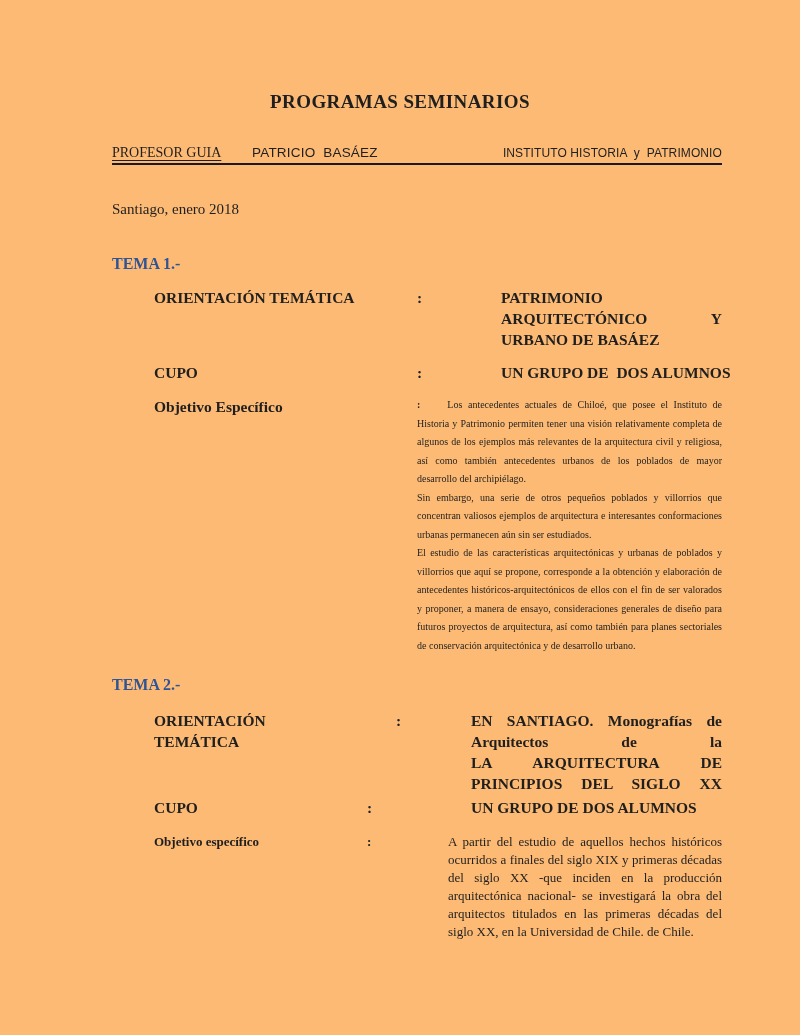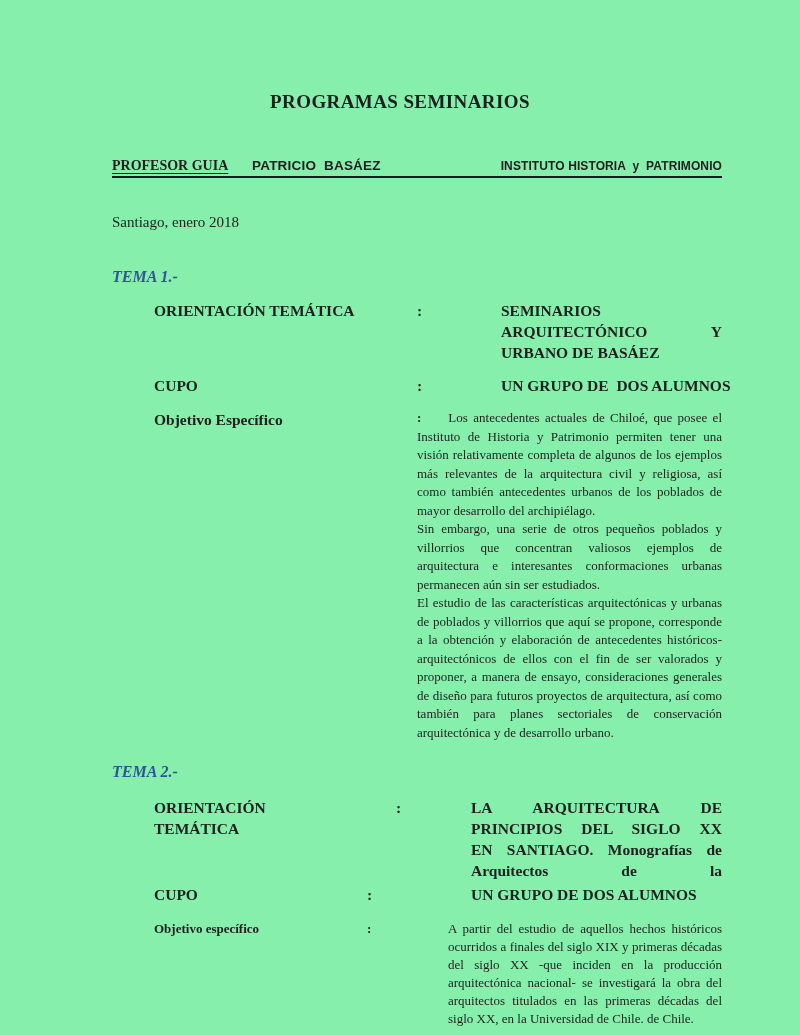--- a/index.html
+++ b/index.html
@@ -1,61 +1,61 @@
 <!DOCTYPE html>
 <html><head>
 <meta charset="utf-8">
 <style>
   html,body{margin:0;padding:0;background:#ffffff;}
   .page{
-    width:800px;height:1035px;background:#86efac;box-sizing:border-box;
+    width:800px;height:1035px;background:#fdba74;box-sizing:border-box;
     padding:0 78px 0 112px;position:relative;overflow:hidden;
     font-family:"Liberation Serif", serif;color:#1f1f1f;
   }
   .doc-title{
     margin:0 -78px 0 -112px;padding-top:91px;text-align:center;
     font-size:19px;font-weight:bold;letter-spacing:.4px;line-height:22px;
   }
   .prof-row{
-    display:flex;align-items:baseline;margin-top:45px;
+    display:flex;align-items:baseline;margin-top:32px;
     border-bottom:2px solid #1a1a1a;padding-bottom:2px;
-    font-weight:bold;line-height:16px;
+    font-weight:normal;line-height:16px;
   }
   .prof-label{
     font-family:"Liberation Serif", serif;font-size:14px;
     text-decoration:underline;text-underline-offset:3px;
     width:140px;flex:none;white-space:pre;
   }
   .prof-name{
     font-family:"Liberation Sans", sans-serif;font-size:13.5px;
     letter-spacing:.2px;white-space:pre;
   }
   .prof-inst{
     font-family:"Liberation Sans", sans-serif;font-size:12px;
     margin-left:auto;letter-spacing:.1px;white-space:pre;
   }
   .date-line{margin-top:36px;text-align:left;font-size:15px;line-height:17px;}
-  .tema-heading{font-weight:bold;font-size:16px;line-height:19px;font-style:italic;}
+  .tema-heading{font-weight:bold;font-size:16px;line-height:19px;}
   .tema-heading.t1h{margin-top:36px;}
   .tema-heading.t2h{margin-top:48px;}
   .row{display:flex;font-size:15.5px;line-height:21px;}
   .cell{box-sizing:border-box;margin-left:42px;}
   .label{font-weight:bold;flex:none;}
   .colon{font-weight:bold;flex:none;}
   .content{flex:1;text-align:justify;}
   .content.bold{font-weight:bold;}
   .jl{text-align-last:justify;}
   .pre{white-space:pre;}
   
   .t1 .label{width:221px;}
   .t1 .colon{width:42px;}
   .t1.row-or{margin-top:14px;}
   .t1.row-cu{margin-top:12px;}
   .t1.row-ob{margin-top:13px;}
-  .t1 .paras{flex:1;text-align:justify;font-size:13px;line-height:18.5px;}
+  .t1 .paras{flex:1;text-align:justify;font-size:10px;line-height:18.5px;}
   .tab{display:inline-block;width:27px;}
   .colon-inline{font-weight:bold;}
   
   .t2.row-or{margin-top:16px;}
   .t2.row-or .label{width:200px;}
   .t2.row-or .colon{width:33px;}
   .t2.row-cu{margin-top:3px;}
   .t2.row-cu .label{width:171px;}
   .t2.row-cu .colon{width:62px;}
   .t2.row-ob{margin-top:15px;font-size:13px;line-height:18px;}
@@ -77,21 +77,21 @@
   </div>
 
   <div class="date-line">Santiago, enero 2018</div>
 
   <div class="tema-heading t1h" style="color: rgb(47, 84, 150);">TEMA 1.-</div>
 
   <div class="row t1 row-or">
     <div class="cell label">ORIENTACIÓN TEMÁTICA</div>
     <div class="cell colon">:</div>
     <div class="cell content bold">
-        <div class="jl">SEMINARIOS ARQUITECTÓNICO Y</div>
+        <div class="jl">PATRIMONIO ARQUITECTÓNICO Y</div>
         <div>URBANO DE BASÁEZ</div>
       </div>
   </div>
 
   <div class="row t1 row-cu">
     <div class="cell label">CUPO</div>
     <div class="cell colon">:</div>
     <div class="cell content bold pre">UN GRUPO DE  DOS ALUMNOS</div>
   </div>
 
@@ -103,22 +103,22 @@
       <div class="para">El estudio de las características arquitectónicas y urbanas de poblados y villorrios que aquí se propone, corresponde a la obtención y elaboración de antecedentes históricos-arquitectónicos de ellos con el fin de ser valorados y proponer, a manera de ensayo, consideraciones generales de diseño para futuros proyectos de arquitectura, así como también para planes sectoriales de conservación arquitectónica y de desarrollo urbano.</div>
     </div>
   </div>
 
   <div class="tema-heading t2h" style="color: rgb(47, 84, 150); margin-top: 20px;">TEMA 2.-</div>
 
   <div class="row t2 row-or">
     <div class="cell label">ORIENTACIÓN TEMÁTICA</div>
     <div class="cell colon">:</div>
     <div class="cell content bold">
+        <div class="jl">EN SANTIAGO. Monografías de Arquitectos de la</div>
         <div class="jl">LA ARQUITECTURA DE PRINCIPIOS DEL SIGLO XX</div>
-        <div class="jl">EN SANTIAGO. Monografías de Arquitectos de la</div>
       </div>
   </div>
 
   <div class="row t2 row-cu">
     <div class="cell label">CUPO</div>
     <div class="cell colon">:</div>
     <div class="cell content bold pre">UN GRUPO DE DOS ALUMNOS</div>
   </div>
 
   <div class="row t2 row-ob">

